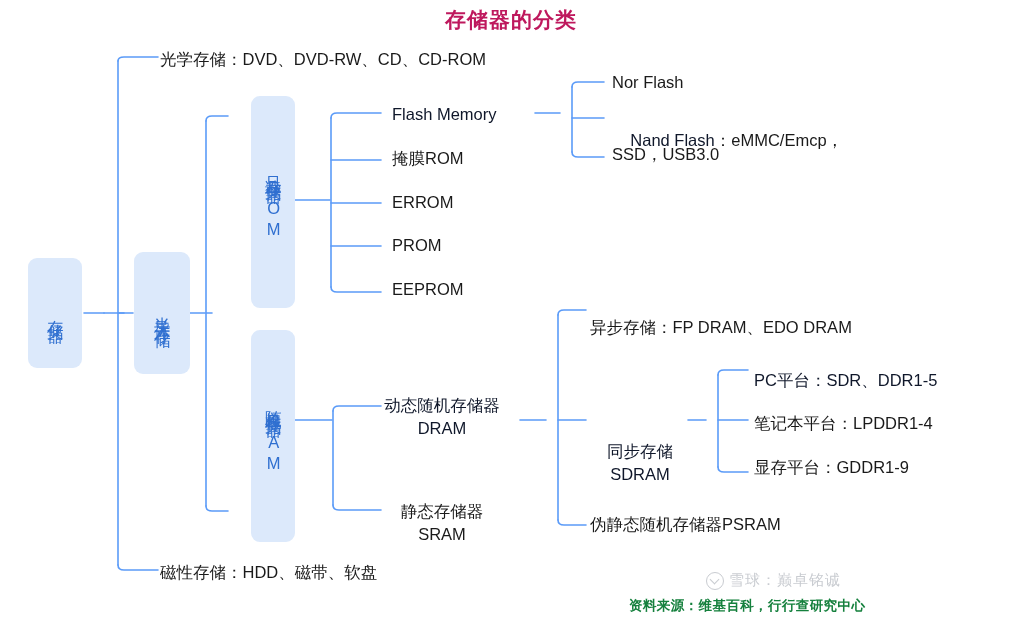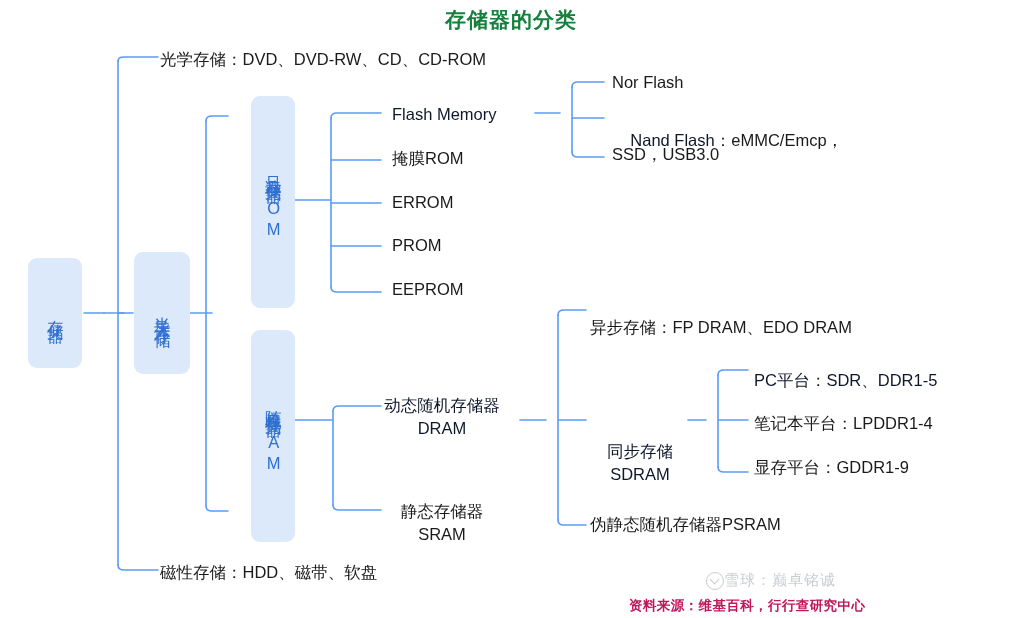--- a/index.html
+++ b/index.html
@@ -9,21 +9,21 @@
     font-family:"Liberation Sans","DejaVu Sans",sans-serif;
     color:#1a1a1a;
     position:relative;
     overflow:hidden;
   }
   #canvas{position:absolute;left:0;top:0;width:1022px;height:618px;}
   svg.lines{position:absolute;left:0;top:0;width:1022px;height:618px;pointer-events:none;}
 
   .title{
     position:absolute;left:0;top:6px;width:1022px;text-align:center;
-    font-size:21px;font-weight:bold;color:#15803d;letter-spacing:1px;
+    font-size:21px;font-weight:bold;color:#be185d;letter-spacing:1px;
   }
 
   .node{
     position:absolute;
     font-size:16.5px;
     line-height:1.38;
     color:#1a1a1a;
     white-space:pre;
   }
   .blue{color:#0f172a;}
@@ -44,30 +44,31 @@
     position:absolute;
     font-size:16.5px;
     line-height:1.4;
     text-align:center;
     white-space:pre;
   }
   .source{
     position:absolute;
     font-size:13.5px;
     font-weight:bold;
-    color:#be185d;
+    color:#15803d;
     letter-spacing:0.4px;
   }
   .watermark{
     position:absolute;
     font-size:15px;
     color:#c9ccd1;
     letter-spacing:1px;
     display:flex;
     align-items:center;
+    gap:5px;
   }
   .wm-logo{
     width:16px;height:16px;border-radius:50%;
     border:1.4px solid #c9ccd1;
     display:inline-block;position:relative;
   }
   .wm-logo::after{
     content:"";position:absolute;left:4px;top:3.5px;
     width:6px;height:6px;border-left:1.4px solid #c9ccd1;border-bottom:1.4px solid #c9ccd1;
     transform:rotate(-45deg);

